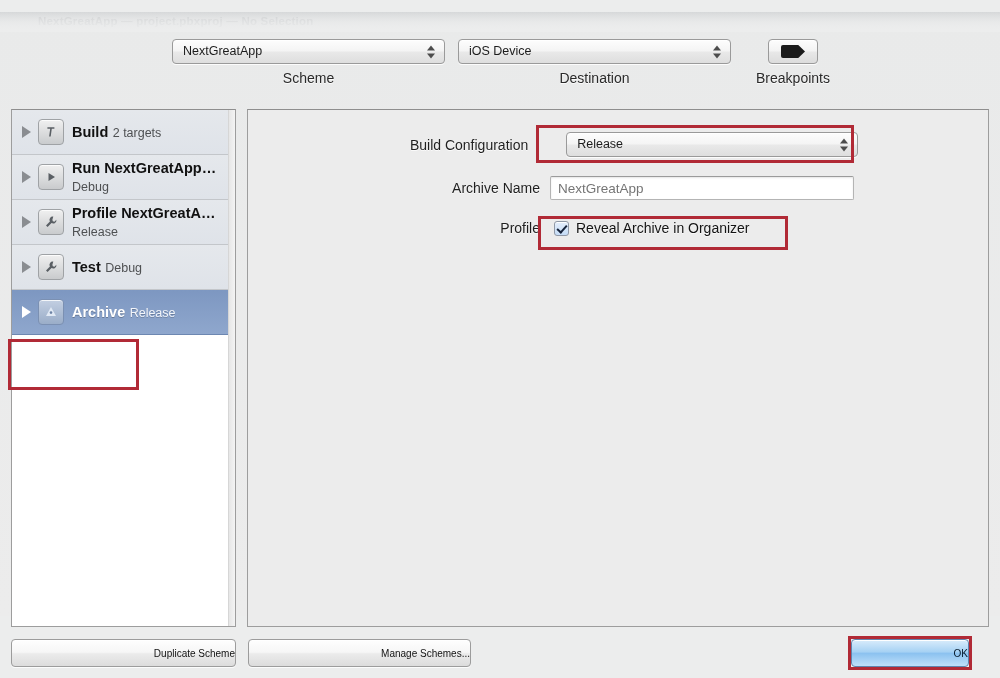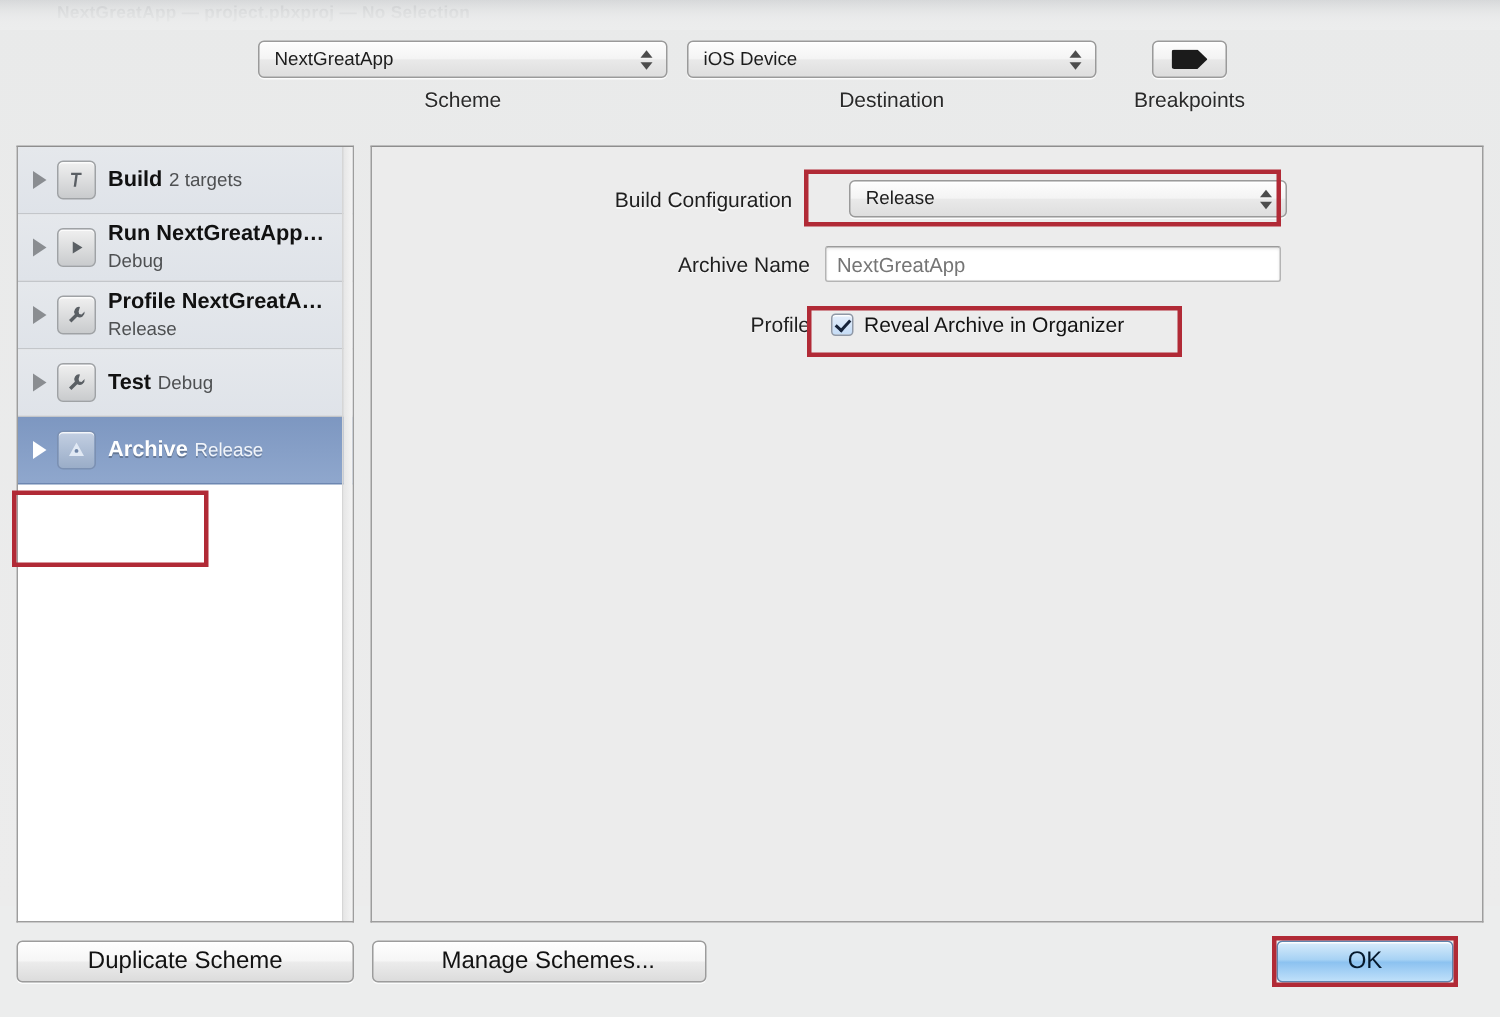--- a/index.html
+++ b/index.html
@@ -11,20 +11,21 @@
     overflow: hidden;
     font-family: "Liberation Sans", sans-serif;
     background: #eceded;
   }
 
   #app {
     position: relative;
     width: 1000px;
     height: 604px;
     background: linear-gradient(to bottom, #e9eaea 0%, #ececec 100%);
+    margin-top: 12px;
   }
 
   
   .titlebar {
     position: absolute;
     left: 0; top: 0;
     width: 1000px; height: 20px;
     background: linear-gradient(to bottom, #cfd1d3 0%, #e2e3e4 55%, #ededee 100%);
     overflow: hidden;
   }
@@ -281,25 +282,25 @@
 
   
   .btn {
     position: absolute;
     box-sizing: border-box;
     height: 28px;
     border: 1px solid #9c9c9c;
     border-radius: 4px;
     background: linear-gradient(to bottom, #fefefe 0%, #f6f6f6 47%, #ebebeb 53%, #dcdcdc 100%);
     box-shadow: 0 1px 0 rgba(255,255,255,0.8), inset 0 1px 0 rgba(255,255,255,0.95);
-    font-size: 16px;
+    font-size: 10px;
     color: #121212;
     display: flex;
     align-items: center;
-    justify-content: center;
+    justify-content: flex-end;
     cursor: default;
   }
   .btn.default {
     border-color: #5f84ae;
     background: linear-gradient(to bottom, #d9ecfb 0%, #a7d2f4 45%, #8cc2f0 52%, #bfe0fa 100%);
     color: #06192c;
   }
 
   
   .anno {

